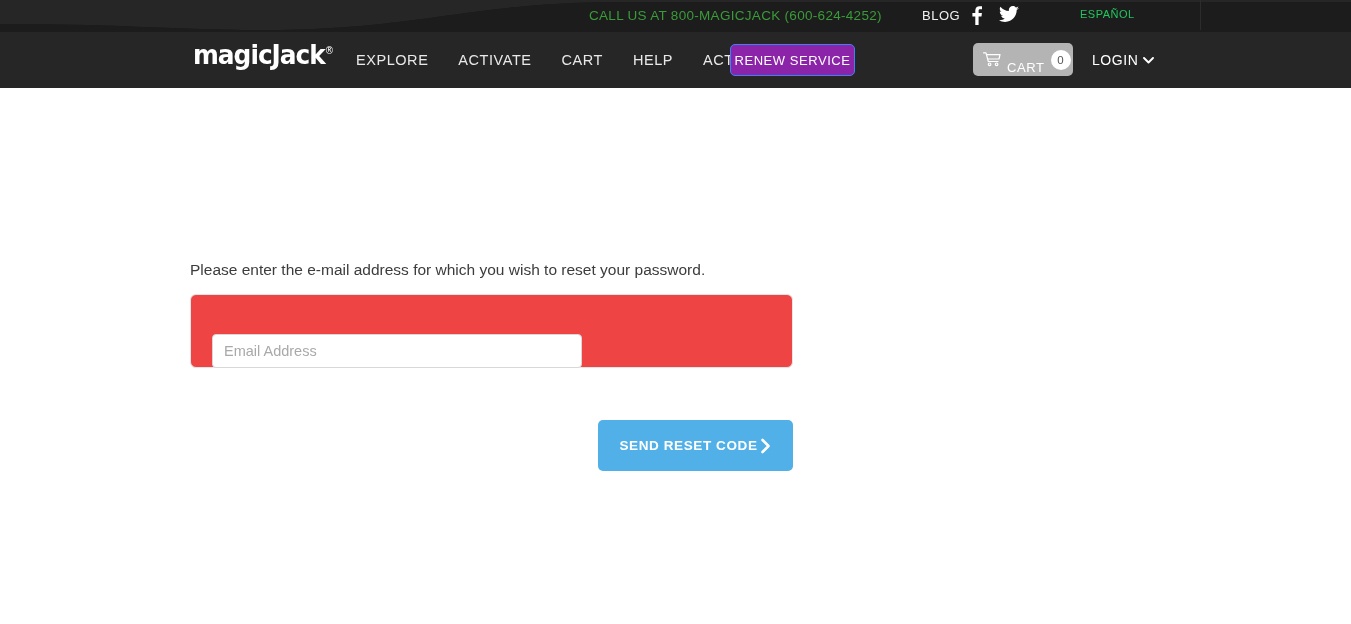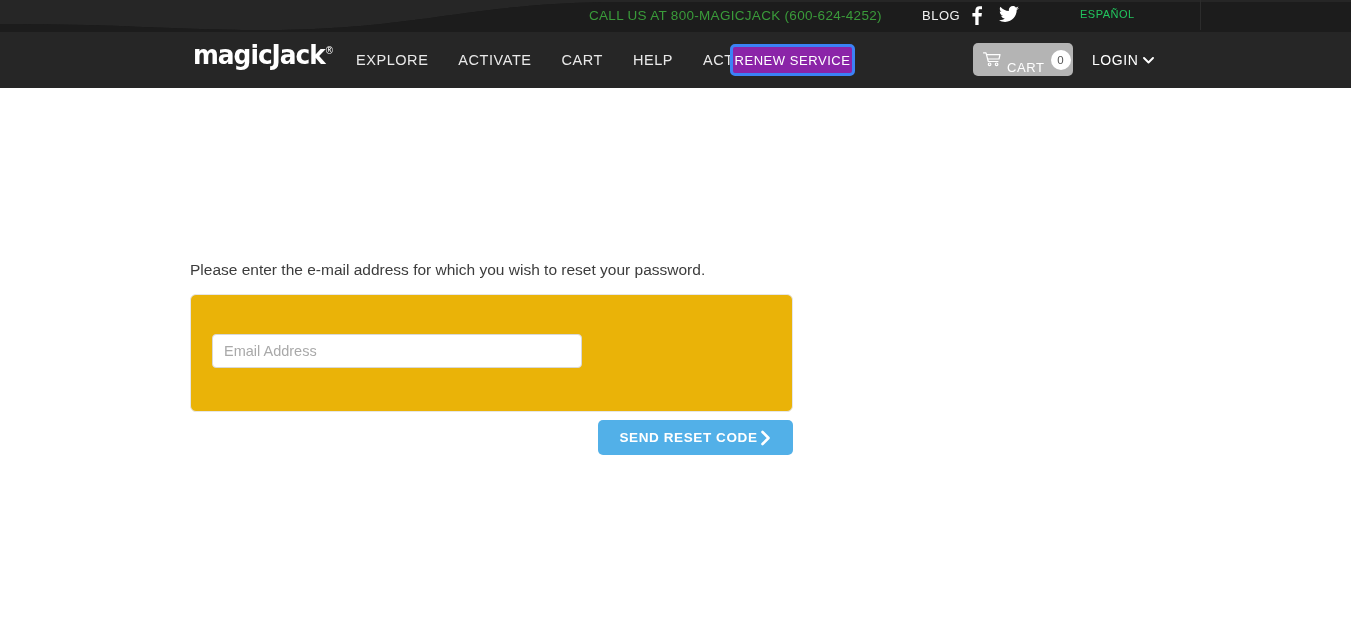--- a/index.html
+++ b/index.html
@@ -106,21 +106,21 @@
     letter-spacing:.55px;
     white-space:nowrap;
     margin-right:22px;
     cursor:pointer;
   }
   .renew{
     position:absolute;
     left:730px; top:44px;
     width:125px; height:32px;
     background:#8b24a8;
-    border:3px solid #3b82f6;
+    border:1px solid #3b82f6;
     border-radius:5px;
     color:#ffffff;
     font-size:13px;
     letter-spacing:.55px;
     display:flex;
     align-items:center;
     justify-content:center;
     cursor:pointer;
     z-index:6;
   }
@@ -182,22 +182,22 @@
   }
   .page-sub{
     position:absolute;
     left:190px; top:173px;
     font-size:15.5px;
     color:#3c3c3c;
   }
   .form-panel{
     position:absolute;
     left:190px; top:206px;
-    width:603px; height:118px;
-    background:#eab308;
+    width:603px; height:74px;
+    background:#ef4444;
     border:1px solid #e6e6e6;
     border-radius:6px;
   }
   .email-input{
     position:absolute;
     left:21px; top:39px;
     width:370px; height:34px;
     background:#ffffff;
     border:1px solid #d8d8d8;
     border-radius:4px;
@@ -205,21 +205,21 @@
     font-size:14.5px;
     color:#444;
     font-family:"Liberation Sans", sans-serif;
     outline:none;
   }
   .email-input::placeholder{ color:#a9a9a9; }
 
   .send-btn{
     position:absolute;
     left:598px; top:332px;
-    width:195px; height:35px;
+    width:195px; height:51px;
     background:#52b0e8;
     border:none;
     border-radius:5px;
     color:#ffffff;
     font-size:13.5px;
     font-weight:bold;
     letter-spacing:.6px;
     display:flex;
     align-items:center;
     justify-content:center;

